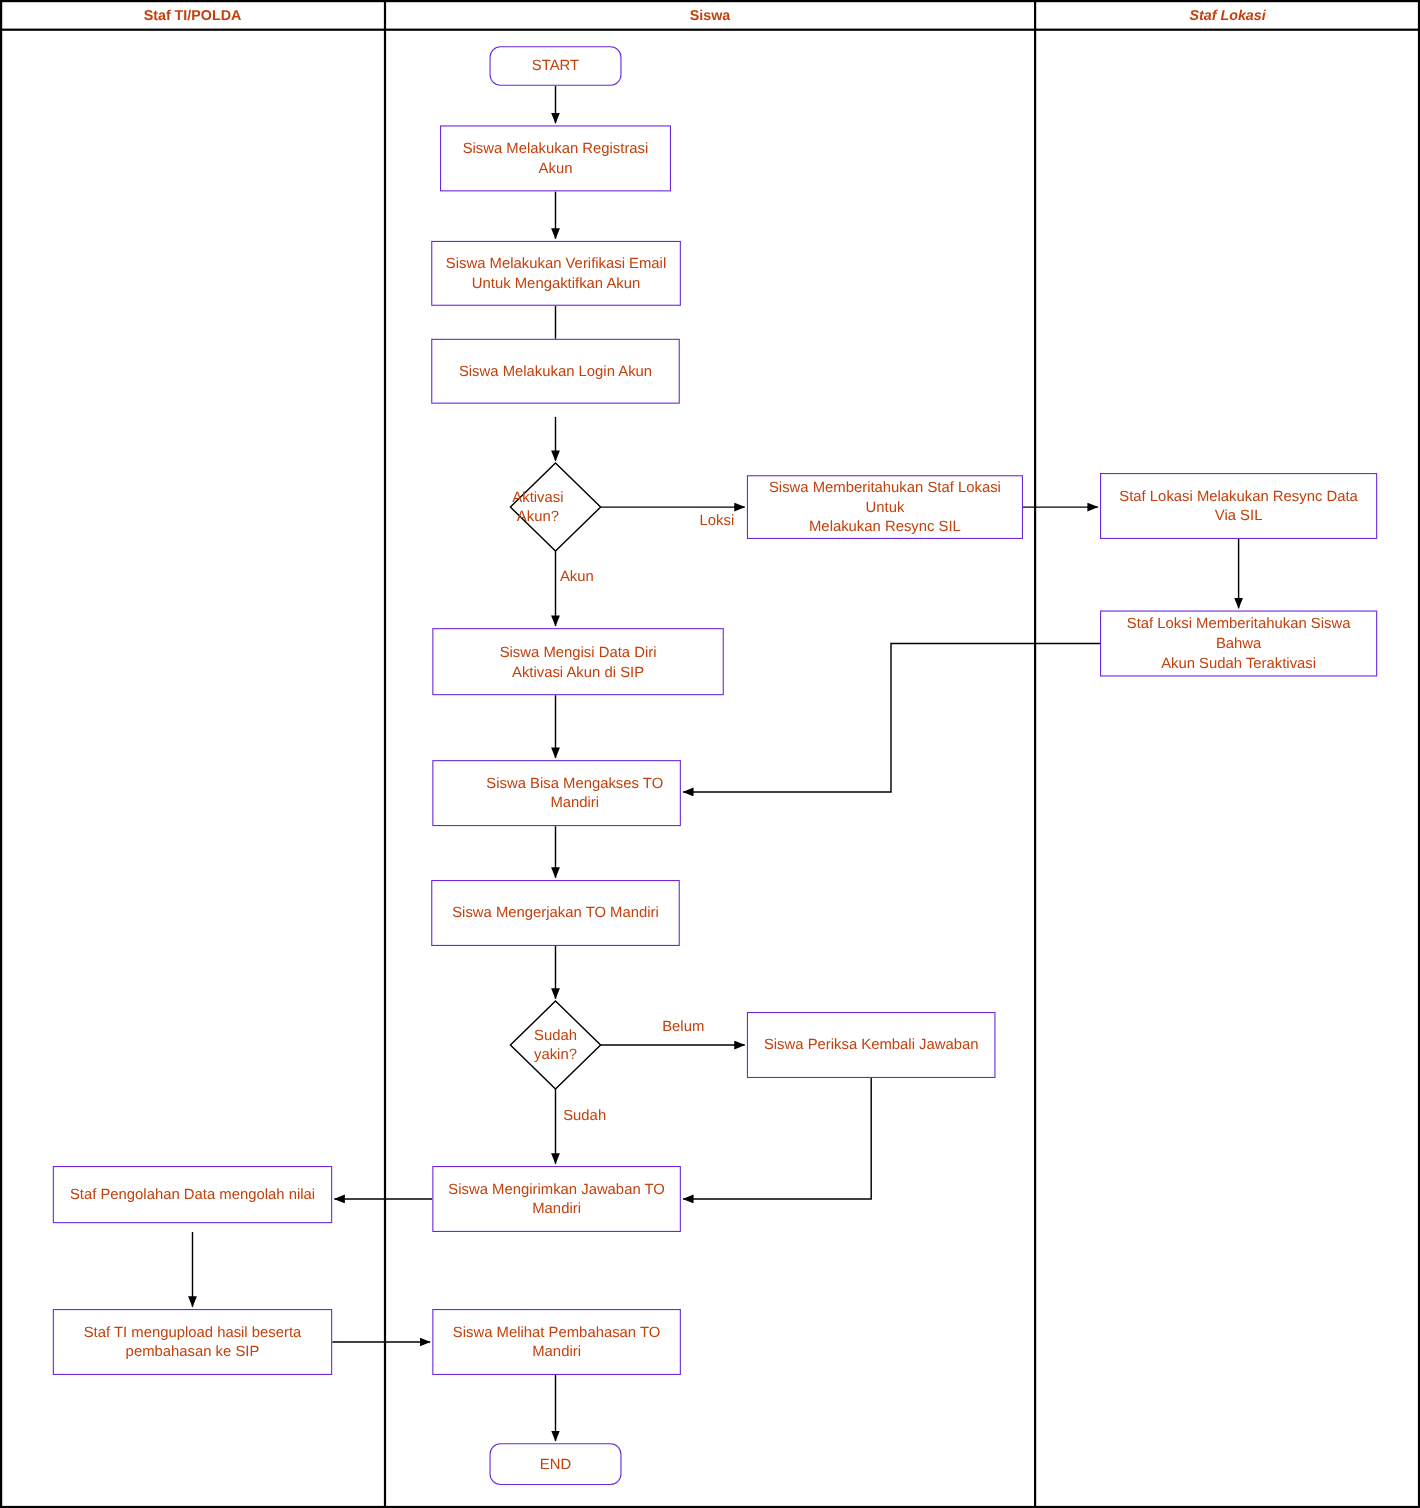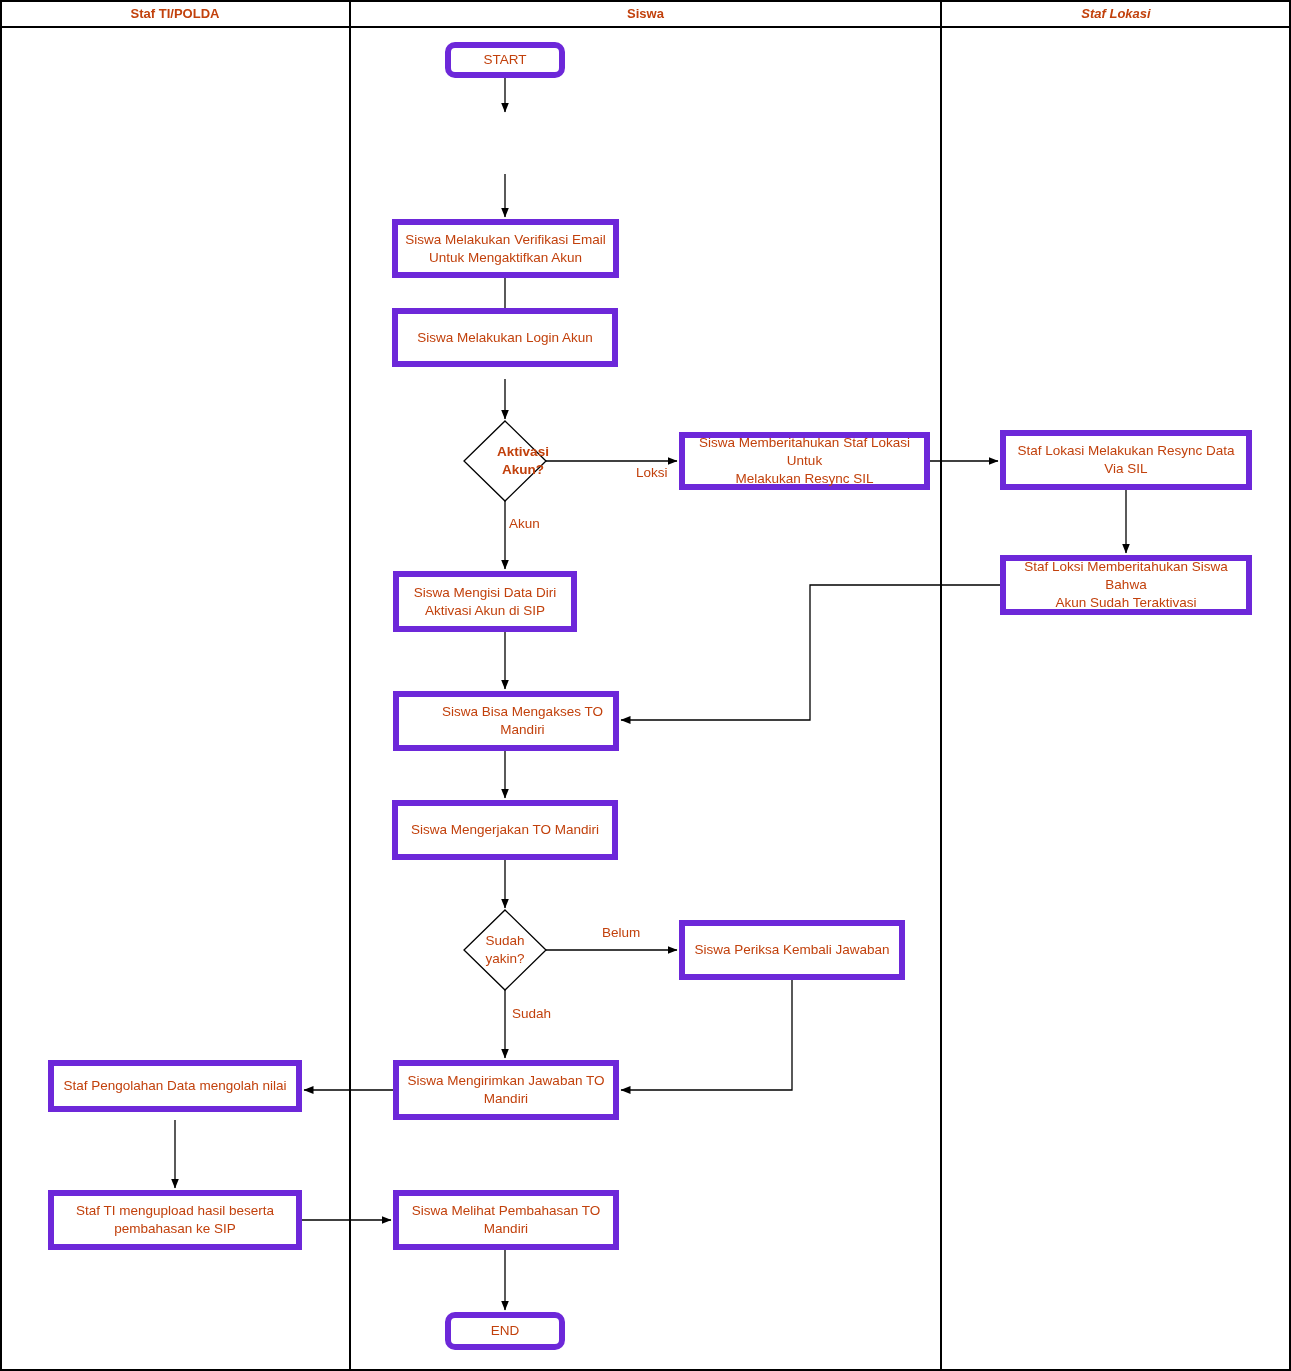--- a/index.html
+++ b/index.html
@@ -27,21 +27,21 @@
   }
   .lane-header {
     position:absolute; top:0; height:26px;
     display:flex; align-items:center; justify-content:center;
     font-weight:bold; font-size:13px;
   }
   .connector-layer { position:absolute; left:0; top:0; }
   .node {
     position:absolute;
     box-sizing:border-box;
-    border:6px solid #6d28d9;
+    border:1px solid #6d28d9;
     background:#fff;
     display:flex; align-items:center; justify-content:center;
     text-align:center;
     font-size:13.5px; line-height:1.32;
     white-space:pre-line;
     padding:2px 6px;
   }
   .terminator { border-radius:10px; }
   .diamond-label {
     position:absolute;
@@ -94,42 +94,43 @@
   </svg>
 
   <div class="lane-divider" style="left:349px;"></div>
   <div class="lane-divider" style="left:940px;"></div>
   <div class="header-line"></div>
   <div class="lane-header" style="left:0; width:350px;">Staf TI/POLDA</div>
   <div class="lane-header" style="left:350px; width:591px;">Siswa</div>
   <div class="lane-header" style="left:941px; width:350px;font-style:italic;">Staf Lokasi</div>
 
   <div class="node terminator" style="left:445px; top:42px;  width:120px; height:36px;">START</div>
+  <div class="node" style="left:400px; top:114px; width:210px; height:60px;">Siswa Melakukan Registrasi Akun</div>
   <div class="node" style="left:392px; top:219px; width:227px; height:59px;">Siswa Melakukan Verifikasi Email
 Untuk Mengaktifkan Akun</div>
   <div class="node" style="left:392px; top:308px; width:226px; height:59px;">Siswa Melakukan Login Akun</div>
   <div class="node" style="left:679px; top:432px; width:251px; height:58px;">Siswa Memberitahukan Staf Lokasi Untuk
 Melakukan Resync SIL</div>
   <div class="node" style="left:1000px; top:430px; width:252px; height:60px;">Staf Lokasi Melakukan Resync Data
 Via SIL</div>
   <div class="node" style="left:1000px; top:555px; width:252px; height:60px;">Staf Loksi Memberitahukan Siswa Bahwa
 Akun Sudah Teraktivasi</div>
-  <div class="node" style="left:393px; top:571px; width:184px; height:61px;">Siswa Mengisi Data Diri
+  <div class="node" style="left:393px; top:571px; width:265px; height:61px;">Siswa Mengisi Data Diri
 Aktivasi Akun di SIP</div>
   <div class="node" style="left:393px; top:691px; width:226px; height:60px;padding-left:39px;">Siswa Bisa Mengakses TO Mandiri</div>
   <div class="node" style="left:392px; top:800px; width:226px; height:60px;">Siswa Mengerjakan TO Mandiri</div>
   <div class="node" style="left:679px; top:920px; width:226px; height:60px;">Siswa Periksa Kembali Jawaban</div>
   <div class="node" style="left:393px; top:1060px; width:226px; height:60px;">Siswa Mengirimkan Jawaban TO Mandiri</div>
   <div class="node" style="left:48px;  top:1060px; width:254px; height:52px;">Staf Pengolahan Data mengolah nilai</div>
   <div class="node" style="left:48px;  top:1190px; width:254px; height:60px;">Staf  TI mengupload hasil beserta
 pembahasan ke SIP</div>
   <div class="node" style="left:393px; top:1190px; width:226px; height:60px;">Siswa Melihat Pembahasan TO Mandiri</div>
   <div class="node terminator" style="left:445px; top:1312px; width:120px; height:38px;">END</div>
 
-  <div class="diamond-label" style="left:483px; top:441px; width:80px; height:40px;font-weight:bold;">Aktivasi
+  <div class="diamond-label" style="left:449px; top:441px; width:80px; height:40px;">Aktivasi
 Akun?</div>
   <div class="diamond-label" style="left:465px; top:930px; width:80px; height:40px;">Sudah
 yakin?</div>
 
   <span class="edge-label" style="left:636px; top:465px;">Loksi</span>
   <span class="edge-label" style="left:509px; top:516px;">Akun</span>
   <span class="edge-label" style="left:602px; top:925px;">Belum</span>
   <span class="edge-label" style="left:512px; top:1006px;">Sudah</span>
 
   <div class="frame"></div>

